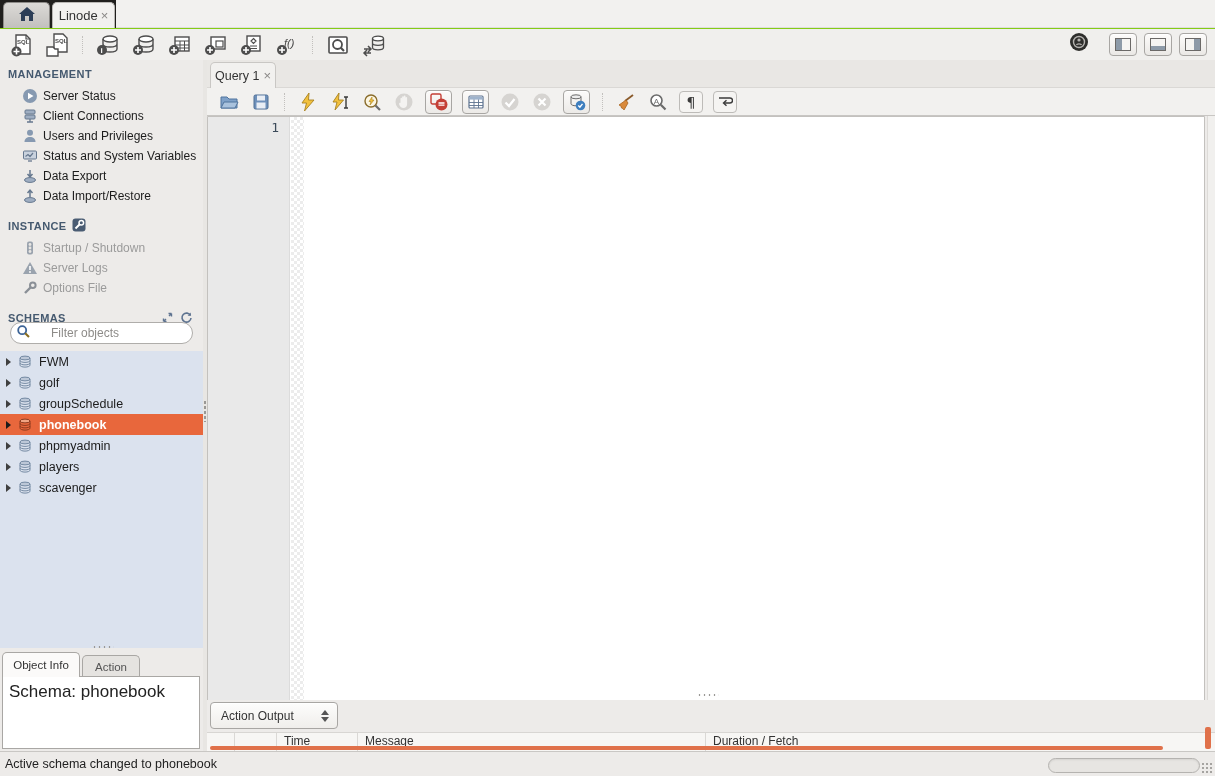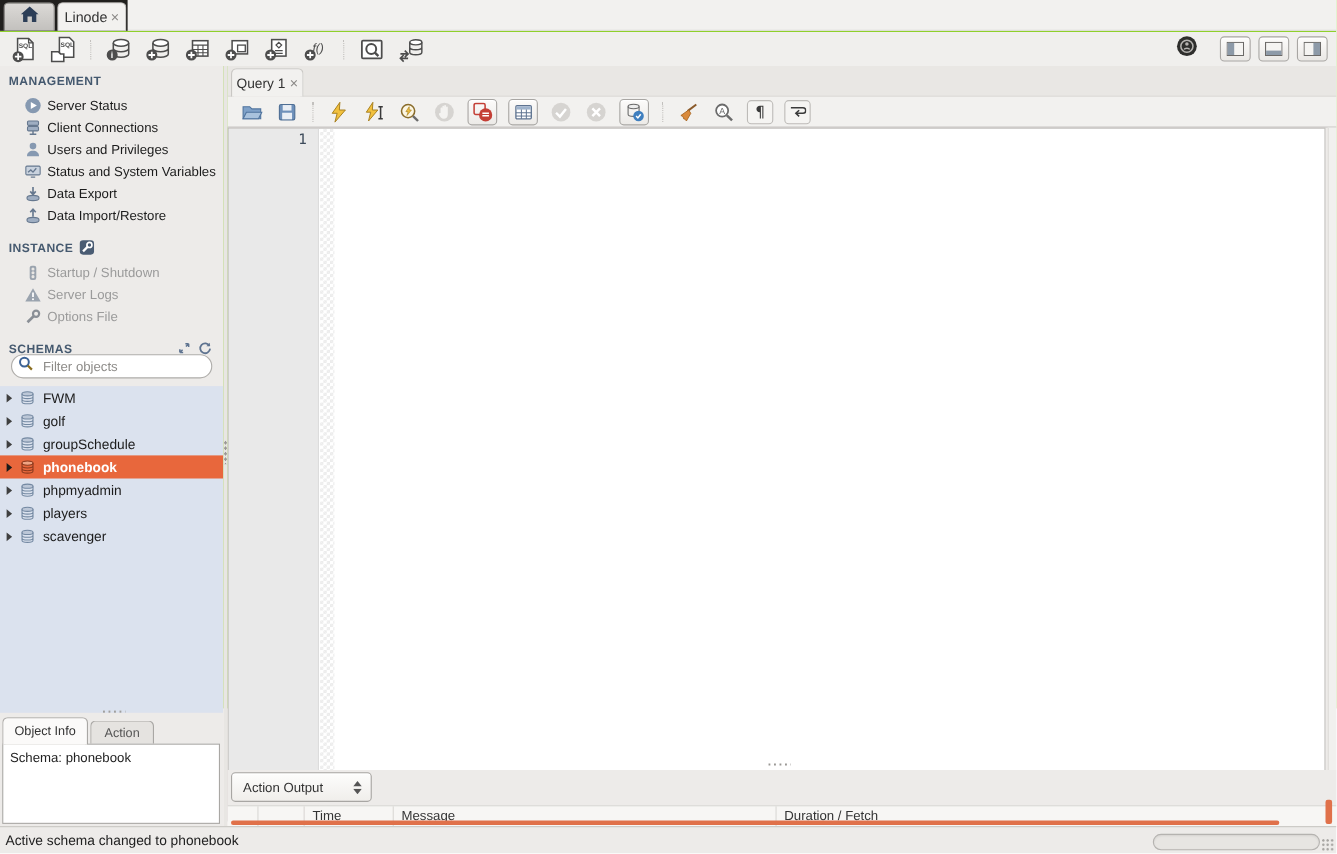--- a/index.html
+++ b/index.html
@@ -22,40 +22,40 @@
   .mtb-right { position:absolute; right:8px; top:2px; display:flex; align-items:center; gap:7px; }
   .panel-btn { width:28px; height:23px; border:1px solid #A8A6A3; border-radius:4px; background:linear-gradient(#FDFCFB,#EAE8E5); display:flex; align-items:center; justify-content:center; box-shadow:inset 0 1px 0 #fff; }
 
   
   .sidebar { position:absolute; left:0; top:60px; width:203px; height:691px; background:#EDEBE9; overflow:hidden; }
   .section-h { display:flex; align-items:center; gap:5px; padding:0 0 0 8px; height:16px; font-size:11px; font-weight:bold; letter-spacing:.4px; color:#45596F; }
   .side-item { display:flex; align-items:center; height:20px; padding-left:21px; font-size:12px; color:#1c1c1c; white-space:nowrap; overflow:hidden; cursor:default; }
   .side-item .si-ico { width:17px; height:17px; margin-right:5px; flex:none; display:flex; align-items:center; justify-content:center; }
   .side-item.disabled { color:#9B9B9B; }
   .sch-actions { margin-left:auto; display:flex; gap:6px; padding-right:10px; }
-  .filter-box { position:absolute; left:10px; top:262px; width:183px; height:22px; border:1px solid #AFADAA; border-radius:12px; background:#fff; display:flex; align-items:center; padding-left:5px; gap:8px; }
+  .filter-box { position:absolute; left:10px; top:262px; width:183px; height:22px; border:1px solid #AFADAA; border-radius:12px; background:#fff; display:flex; align-items:center; padding-left:5px; gap:20px; }
   .filter-box input { border:none; outline:none; font-size:12px; color:#333; width:140px; background:transparent; font-family:"Liberation Sans",sans-serif; }
   .filter-box input::placeholder { color:#8d8b88; }
 
   .schema-list { position:absolute; left:0; top:291px; width:203px; height:297px; background:#DBE2EE; }
   .schema-row { display:flex; align-items:center; height:21px; padding-left:6px; font-size:12.5px; color:#1c1c1c; cursor:default; }
   .schema-row .tri { width:0; height:0; border-left:5px solid #3f3f3f; border-top:4px solid transparent; border-bottom:4px solid transparent; margin-right:7px; flex:none; }
   .schema-row .cyl { color:#7489A2; margin-right:7px; flex:none; display:flex; }
   .schema-row.selected { background:#E8673C; color:#fff; font-weight:bold; }
   .schema-row.selected .tri { border-left-color:#1a1a1a; }
   .schema-row.selected .cyl { color:#8C3A1E; }
 
   .grip-h { position:absolute; width:22px; height:4px; background-image:radial-gradient(#9a9895 1px, transparent 1.2px); background-size:5px 4px; }
   .grip-v { position:absolute; width:4px; height:22px; background-image:radial-gradient(#9a9895 1px, transparent 1.2px); background-size:4px 5px; }
 
   .objtabs { position:absolute; left:0; top:591px; width:203px; height:26px; }
   .objtab { position:absolute; border:1px solid #A9A7A4; border-bottom:none; border-radius:5px 5px 0 0; font-size:11.5px; color:#333; display:flex; align-items:center; justify-content:center; }
   .objtab.active { left:2px; top:1px; width:78px; height:25px; background:#FBFAF9; z-index:2; }
   .objtab.inactive { left:82px; top:4px; width:58px; height:22px; background:#E5E3E0; color:#555; }
-  .objinfo { position:absolute; left:2px; top:616px; width:198px; height:73px; background:#fff; border:1px solid #A9A7A4; font-size:12px; color:#222; padding:5px 6px; }
+  .objinfo { position:absolute; left:2px; top:616px; width:198px; height:73px; background:#fff; border:1px solid #A9A7A4; font-size:17px; color:#222; padding:5px 6px; }
 
   .side-main-split { position:absolute; left:203px; top:60px; width:4px; height:691px; background:#E8E6E3; }
 
   
   .main { position:absolute; left:207px; top:60px; width:1008px; height:691px; background:#EDEBE9; }
   .qtabbar { position:absolute; left:0; top:0; width:1008px; height:28px; background:#E9E7E4; border-bottom:1px solid #DAD8D5; }
   .qtab { position:absolute; left:3px; top:2px; width:66px; height:26px; background:#F2F1EF; border:1px solid #C9C7C4; border-bottom:none; border-radius:5px 5px 0 0; display:flex; align-items:center; justify-content:center; gap:4px; font-size:12.5px; color:#333; z-index:2; }
 
   .qtoolbar { position:absolute; left:0; top:28px; width:1008px; height:28px; background:#F2F1EF; border-bottom:1px solid #C8C6C3; display:flex; align-items:center; gap:10px; padding-left:11px; }
   .qico { width:22px; height:22px; display:flex; align-items:center; justify-content:center; }

